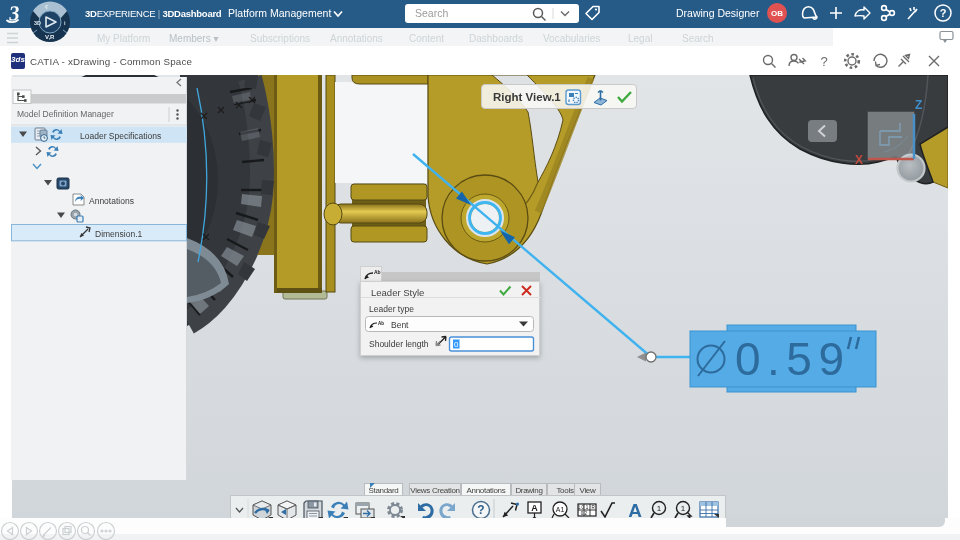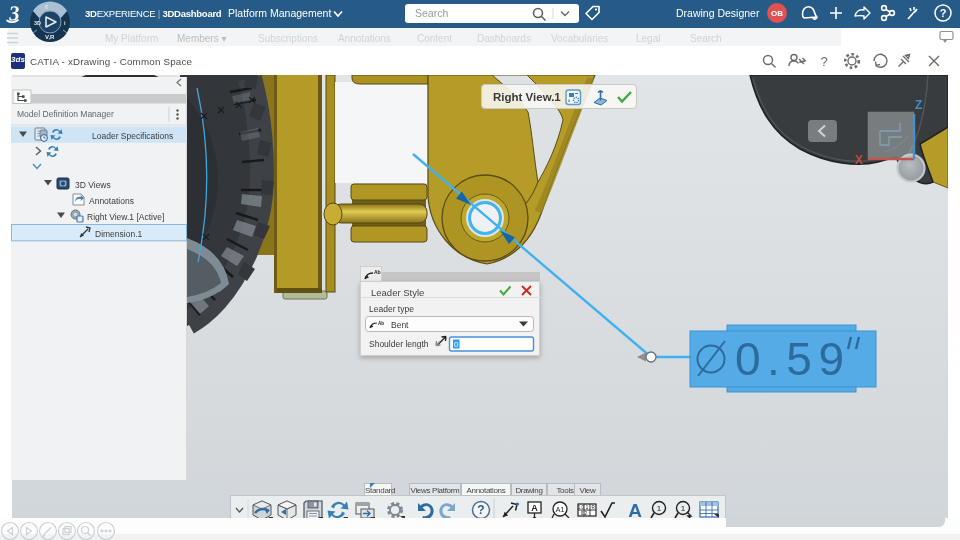--- a/index.html
+++ b/index.html
@@ -1,21 +1,21 @@
 <!DOCTYPE html>
 <html><head>
 <meta charset="utf-8">
 <style>
   * { margin:0; padding:0; box-sizing:border-box; }
   html,body { width:960px; height:540px; overflow:hidden; font-family:"Liberation Sans", sans-serif; background:#fff; }
   .abs { position:absolute; }
   #page { position:relative; width:960px; height:540px; }
   
   #banner { position:absolute; left:0; top:0; width:960px; height:28px; background:#265a87; }
-  #row2 { position:absolute; left:8px; top:28px; width:833px; height:18px; background:#f2f4f5;text-align:right; }
+  #row2 { position:absolute; left:0; top:28px; width:833px; height:18px; background:#f2f4f5;text-align:right; }
   #row2 .t { position:absolute; top:4.5px; font-size:10px; color:#ced4d8; }
   #titlebar { position:absolute; left:0; top:46px; width:960px; height:29px; background:#fff; }
   #titletxt { position:absolute; left:30px; top:56px; font-size:9.8px; color:#4d4d4d; letter-spacing:0.2px; }
   #appicon { position:absolute; left:11px; top:53px; width:14px; height:16px; background:#1e2f7c; border-radius:2px; color:#fff; font-size:8px; text-align:center; line-height:14px; font-style:italic; font-weight:bold;}
   
   #panel { position:absolute; left:11px; top:77px; width:176px; height:403px; background:#f0f2f3; border-right:1px solid #d8dadb; }
   #panel .hdr { position:absolute; left:6px; top:31.5px; font-size:8.5px; color:#666; }
   .trow { position:absolute; left:0; width:176px; height:16px; font-size:8.5px; color:#3c3c3c; white-space:nowrap; }
   .trow span { position:absolute; top:4px; }
   .blue { color:#4a90c2; }
@@ -317,30 +317,24 @@
       </g>
 
       <g transform="translate(67,149)">
         <path d="M 2,11 L 10,3" stroke="#333" stroke-width="1.3"></path>
         <path d="M 2,11 l 1.2,-4 l 2.8,2.8 Z" fill="#333"></path>
         <path d="M 8,1 l 4,1 l -1,4" fill="none" stroke="#333" stroke-width="1.3"></path>
       </g>
     </svg>
     <div class="hdr">Model Definition Manager</div>
     <div class="trow" style="top:49.5px;">
-        <span style="left:54px;padding-left:27px;">Loader Specifications</span>
-      </div>
-    <div class="trow" style="top:98.6px;">
-        <span style="left:64px;">3D Views</span>
+        <span style="left:42px;padding-left:27px;">Loader Specifications</span>
       </div>
     <div class="trow" style="top:114.9px;">
         <span style="left:78px;">Annotations</span>
-      </div>
-    <div class="trow" style="top:131.2px;">
-        <span style="left:76px;">Right View.1 [Active]</span>
       </div>
     <div class="trow" style="top:147.5px;">
         <span style="left:84px;text-align:center;">Dimension.1</span>
       </div>
   </div>
 
   <div id="dlgtab">
     <svg width="20" height="13" viewBox="0 0 20 13" style="position:absolute;left:1px;top:1px;">
       <path d="M 3,11 C 4,7 7,5 11,5" fill="none" stroke="#222" stroke-width="1.4"></path>
       <path d="M 3,11 l 1.5,-4 l 2.5,2.6 Z" fill="#222"></path>
@@ -379,22 +373,22 @@
       <rect x="84" y="5" width="14.5" height="14.5" rx="2.5" fill="#f2f7fb" stroke="#5b9bd0" stroke-width="1.4"></rect>
       <rect x="87" y="8" width="5" height="4" fill="#3a7fb8"></rect>
       <circle cx="94" cy="15" r="2.6" fill="none" stroke="#3a7fb8" stroke-width="1.4" stroke-dasharray="1.3 1"></circle>
       <path d="M 93,8.5 h 3 M 87,14.5 v 2.5" stroke="#3a7fb8" stroke-width="1.2"></path>
       <path d="M 112,17.5 l 6,-4.5 l 7,2.5 l -6,4.5 Z" fill="#8db6d8" stroke="#2e6da4" stroke-width="1"></path>
       <path d="M 118.5,15.5 V 5.5 M 118.5,5.5 l -2.5,2 M 118.5,5.5 l 2.5,2" fill="none" stroke="#2e6da4" stroke-width="1.6"></path>
       <path d="M 136,12 l 4,4.5 l 9,-9.5" fill="none" stroke="#3faa3f" stroke-width="2.4"></path>
     </svg>
   </div>
 
-  <div class="btab on" style="left:364px; width:28px;">Standard</div>
-  <div class="btab" style="left:409px; width:52px;">Views Platform</div>
+  <div class="btab on" style="left:364px; width:39px;">Standard</div>
+  <div class="btab" style="left:409px; width:52px;">Views Creation</div>
   <div class="btab on" style="left:461px; width:50px;">Annotations</div>
   <div class="btab" style="left:511px; width:36px;">Drawing</div>
   <div class="btab" style="left:547px; width:36px;">Tools</div>
   <div class="btab" style="left:574px; width:27px;">View</div>
   <div class="abs" style="left:370px;top:483px;width:0;height:0;border-left:5px solid #3a7fb8;border-bottom:5px solid transparent;"></div>
 
   <div id="btoolbar">
     <svg width="494" height="29" viewBox="0 0 494 29" style="position:absolute;left:0;top:0;">
       <path d="M 5,12 l 3.5,4 l 3.5,-4" fill="none" stroke="#555" stroke-width="1.3"></path>
       <path d="M 17,3 V 26" stroke="#d8dadb" stroke-width="1"></path>

